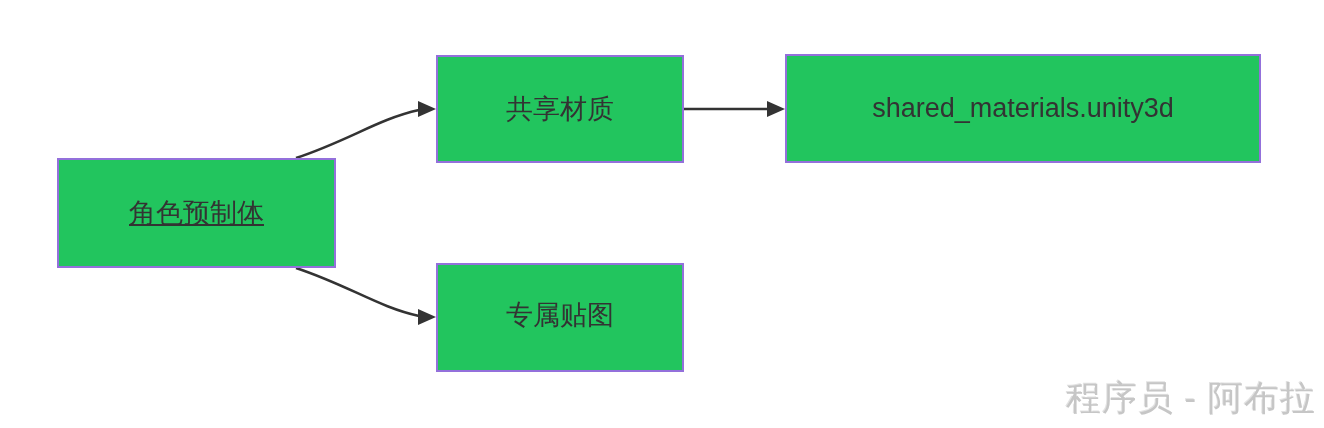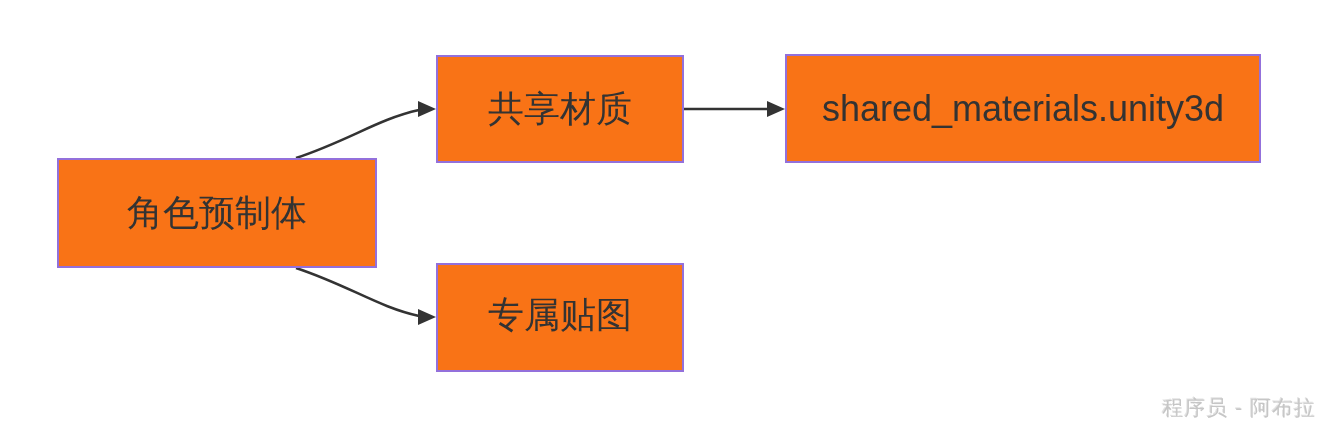--- a/index.html
+++ b/index.html
@@ -22,39 +22,39 @@
     fill: none;
     stroke: #333333;
     stroke-width: 2.5px;
   }
   .edge-arrowhead {
     fill: #333333;
     stroke: none;
   }
   .node {
     position: absolute;
-    background: #f97316;
+    background: #22c55e;
     border: 2px solid #9370DB;
     display: flex;
     align-items: center;
     justify-content: center;
     color: #333333;
-    font-size: 36px;
+    font-size: 27px;
     line-height: 1;
     white-space: nowrap;
   }
-  .node-character-prefab { left: 57px;  top: 158px; width: 320px; height: 110px; }
+  .node-character-prefab { left: 57px;  top: 158px; width: 279px; height: 110px; text-decoration: underline; }
   .node-shared-material  { left: 436px; top: 55px;  width: 248px; height: 108px; }
   .node-shared-file      { left: 785px; top: 54px;  width: 476px; height: 109px; }
   .node-exclusive-texture{ left: 436px; top: 263px; width: 248px; height: 109px; font-family: Liberation Mono, monospace; }
   .watermark {
     position: absolute;
     right: 8px;
     bottom: 6px;
-    font-size: 21px;
+    font-size: 35px;
     color: #c6c6c6;
     text-shadow: 1px 2px 0 #ffffff, -1px -1px 0 rgba(140,140,140,0.25);
     letter-spacing: 1px;
     white-space: nowrap;
   }
 </style>
 </head>
 <body>
 
 <div class="canvas">

